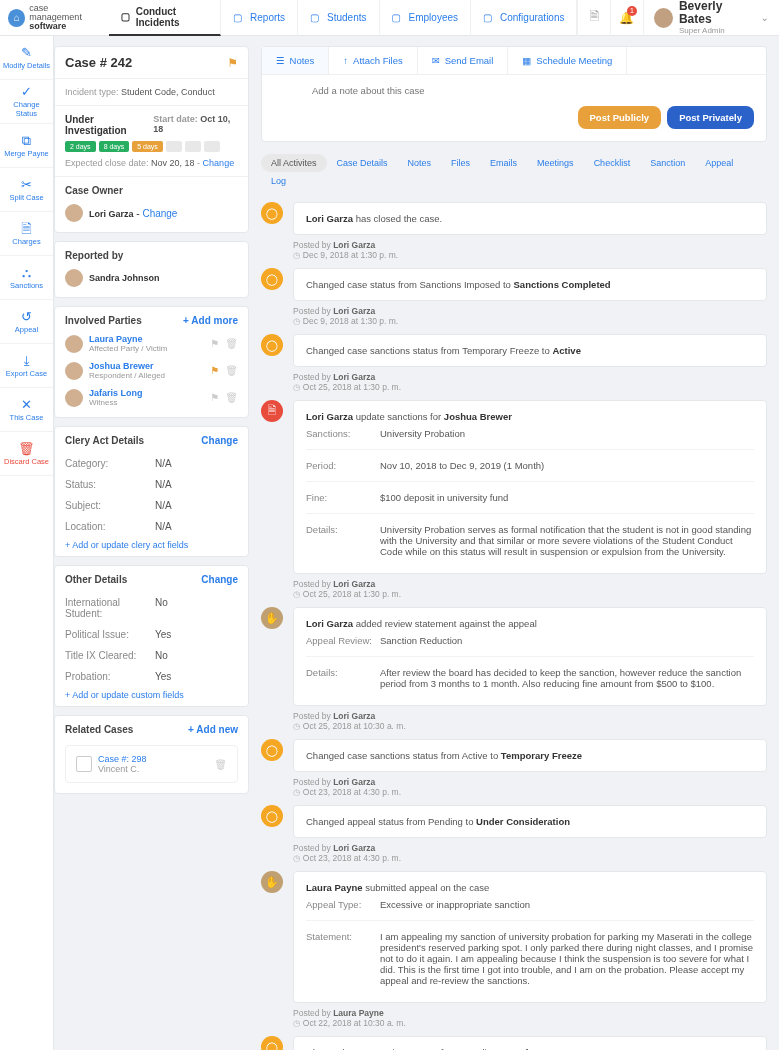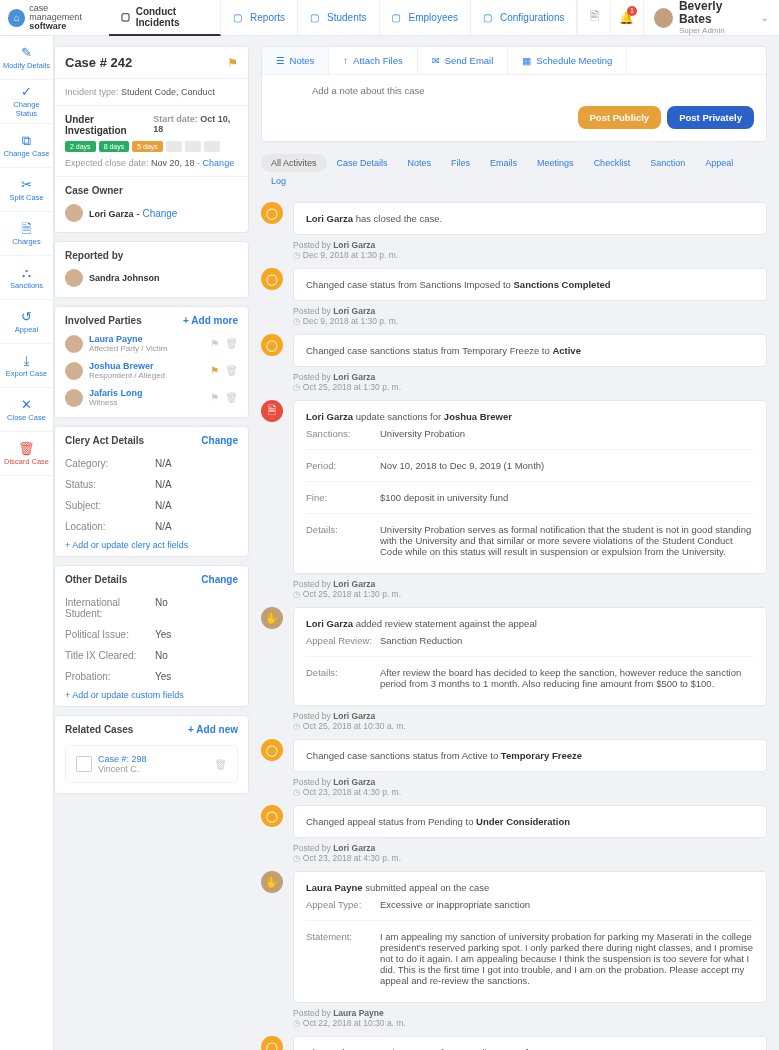--- a/index.html
+++ b/index.html
@@ -141,21 +141,21 @@
       <div class="rail-item">
         <span class="rail-icon">✎</span>
         <span>Modify Details</span>
       </div>
       <div class="rail-item">
         <span class="rail-icon">✓</span>
         <span>Change Status</span>
       </div>
       <div class="rail-item">
         <span class="rail-icon">⧉</span>
-        <span>Change Case</span>
+        <span>Merge Payne</span>
       </div>
       <div class="rail-item">
         <span class="rail-icon">✂</span>
         <span>Split Case</span>
       </div>
       <div class="rail-item">
         <span class="rail-icon">🗎</span>
         <span>Charges</span>
       </div>
       <div class="rail-item">
@@ -165,21 +165,21 @@
       <div class="rail-item">
         <span class="rail-icon">↺</span>
         <span>Appeal</span>
       </div>
       <div class="rail-item">
         <span class="rail-icon">⤓</span>
         <span>Export Case</span>
       </div>
       <div class="rail-item">
         <span class="rail-icon">✕</span>
-        <span>Close Case</span>
+        <span>This Case</span>
       </div>
       <div class="rail-item danger">
         <span class="rail-icon">🗑</span>
         <span>Discard Case</span>
       </div>
     </div>
 
   <div class="sidecol">
     <div class="card">
       <div class="card-header">

